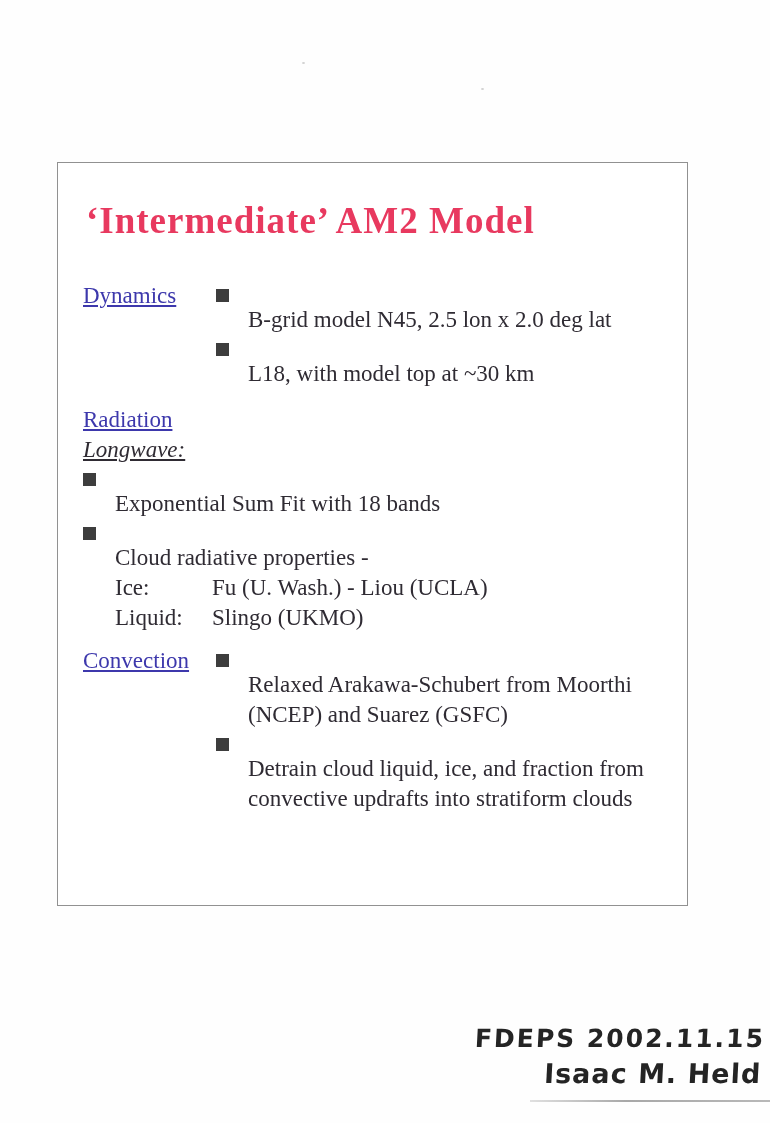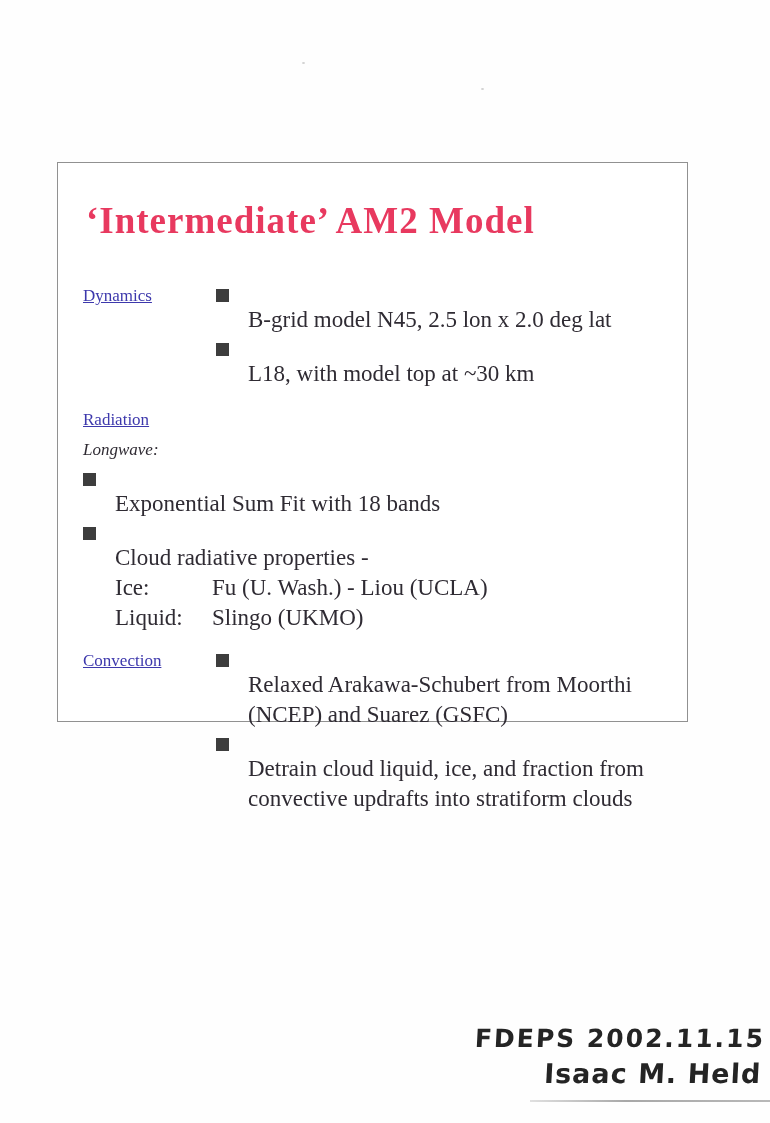--- a/index.html
+++ b/index.html
@@ -21,21 +21,21 @@
     position: absolute; inset: 0;
     background: #fefefe;
   }
   .speck {
     position: absolute; width: 3px; height: 2px;
     background: #d2d2d2; border-radius: 50%;
   }
   .slide-box {
     position: absolute;
     left: 57px; top: 162px;
-    width: 631px; height: 560px;
+    width: 631px; height: 744px;
     border: 1.5px solid var(--border);
     background: #ffffff;
   }
   .slide-title {
     position: absolute;
     left: 28px; top: 36px;
     font-size: 37px;
     font-weight: bold;
     letter-spacing: 1px;
     color: var(--title);
@@ -44,29 +44,29 @@
   .content {
     position: absolute;
     left: 25px; top: 118px;
     width: 580px;
   }
   .row { display: flex; align-items: flex-start; }
   .row.gap-lg { margin-top: 16px; }
   .row.gap-md { margin-top: 13px; }
   .row-label {
     width: 133px; flex-shrink: 0;
-    font-size: 17px; line-height: 30px;
+    font-size: 23px; line-height: 30px;
     color: var(--body);
   }
   .row-label.link {
     color: var(--link);
     text-decoration: underline;
     cursor: pointer;
   }
-  .row-label.italic { font-style: italic; }
+  .row-label.italic { font-style: italic; text-decoration: underline; }
   .row-items { width: 437px; }
   .item {
     display: flex; align-items: flex-start;
     font-size: 23px; line-height: 30px;
     color: var(--body);
   }
   .bullet {
     width: 13px; height: 13px; flex-shrink: 0;
     margin: 8px 19px 0 0;
     background: var(--bullet);

